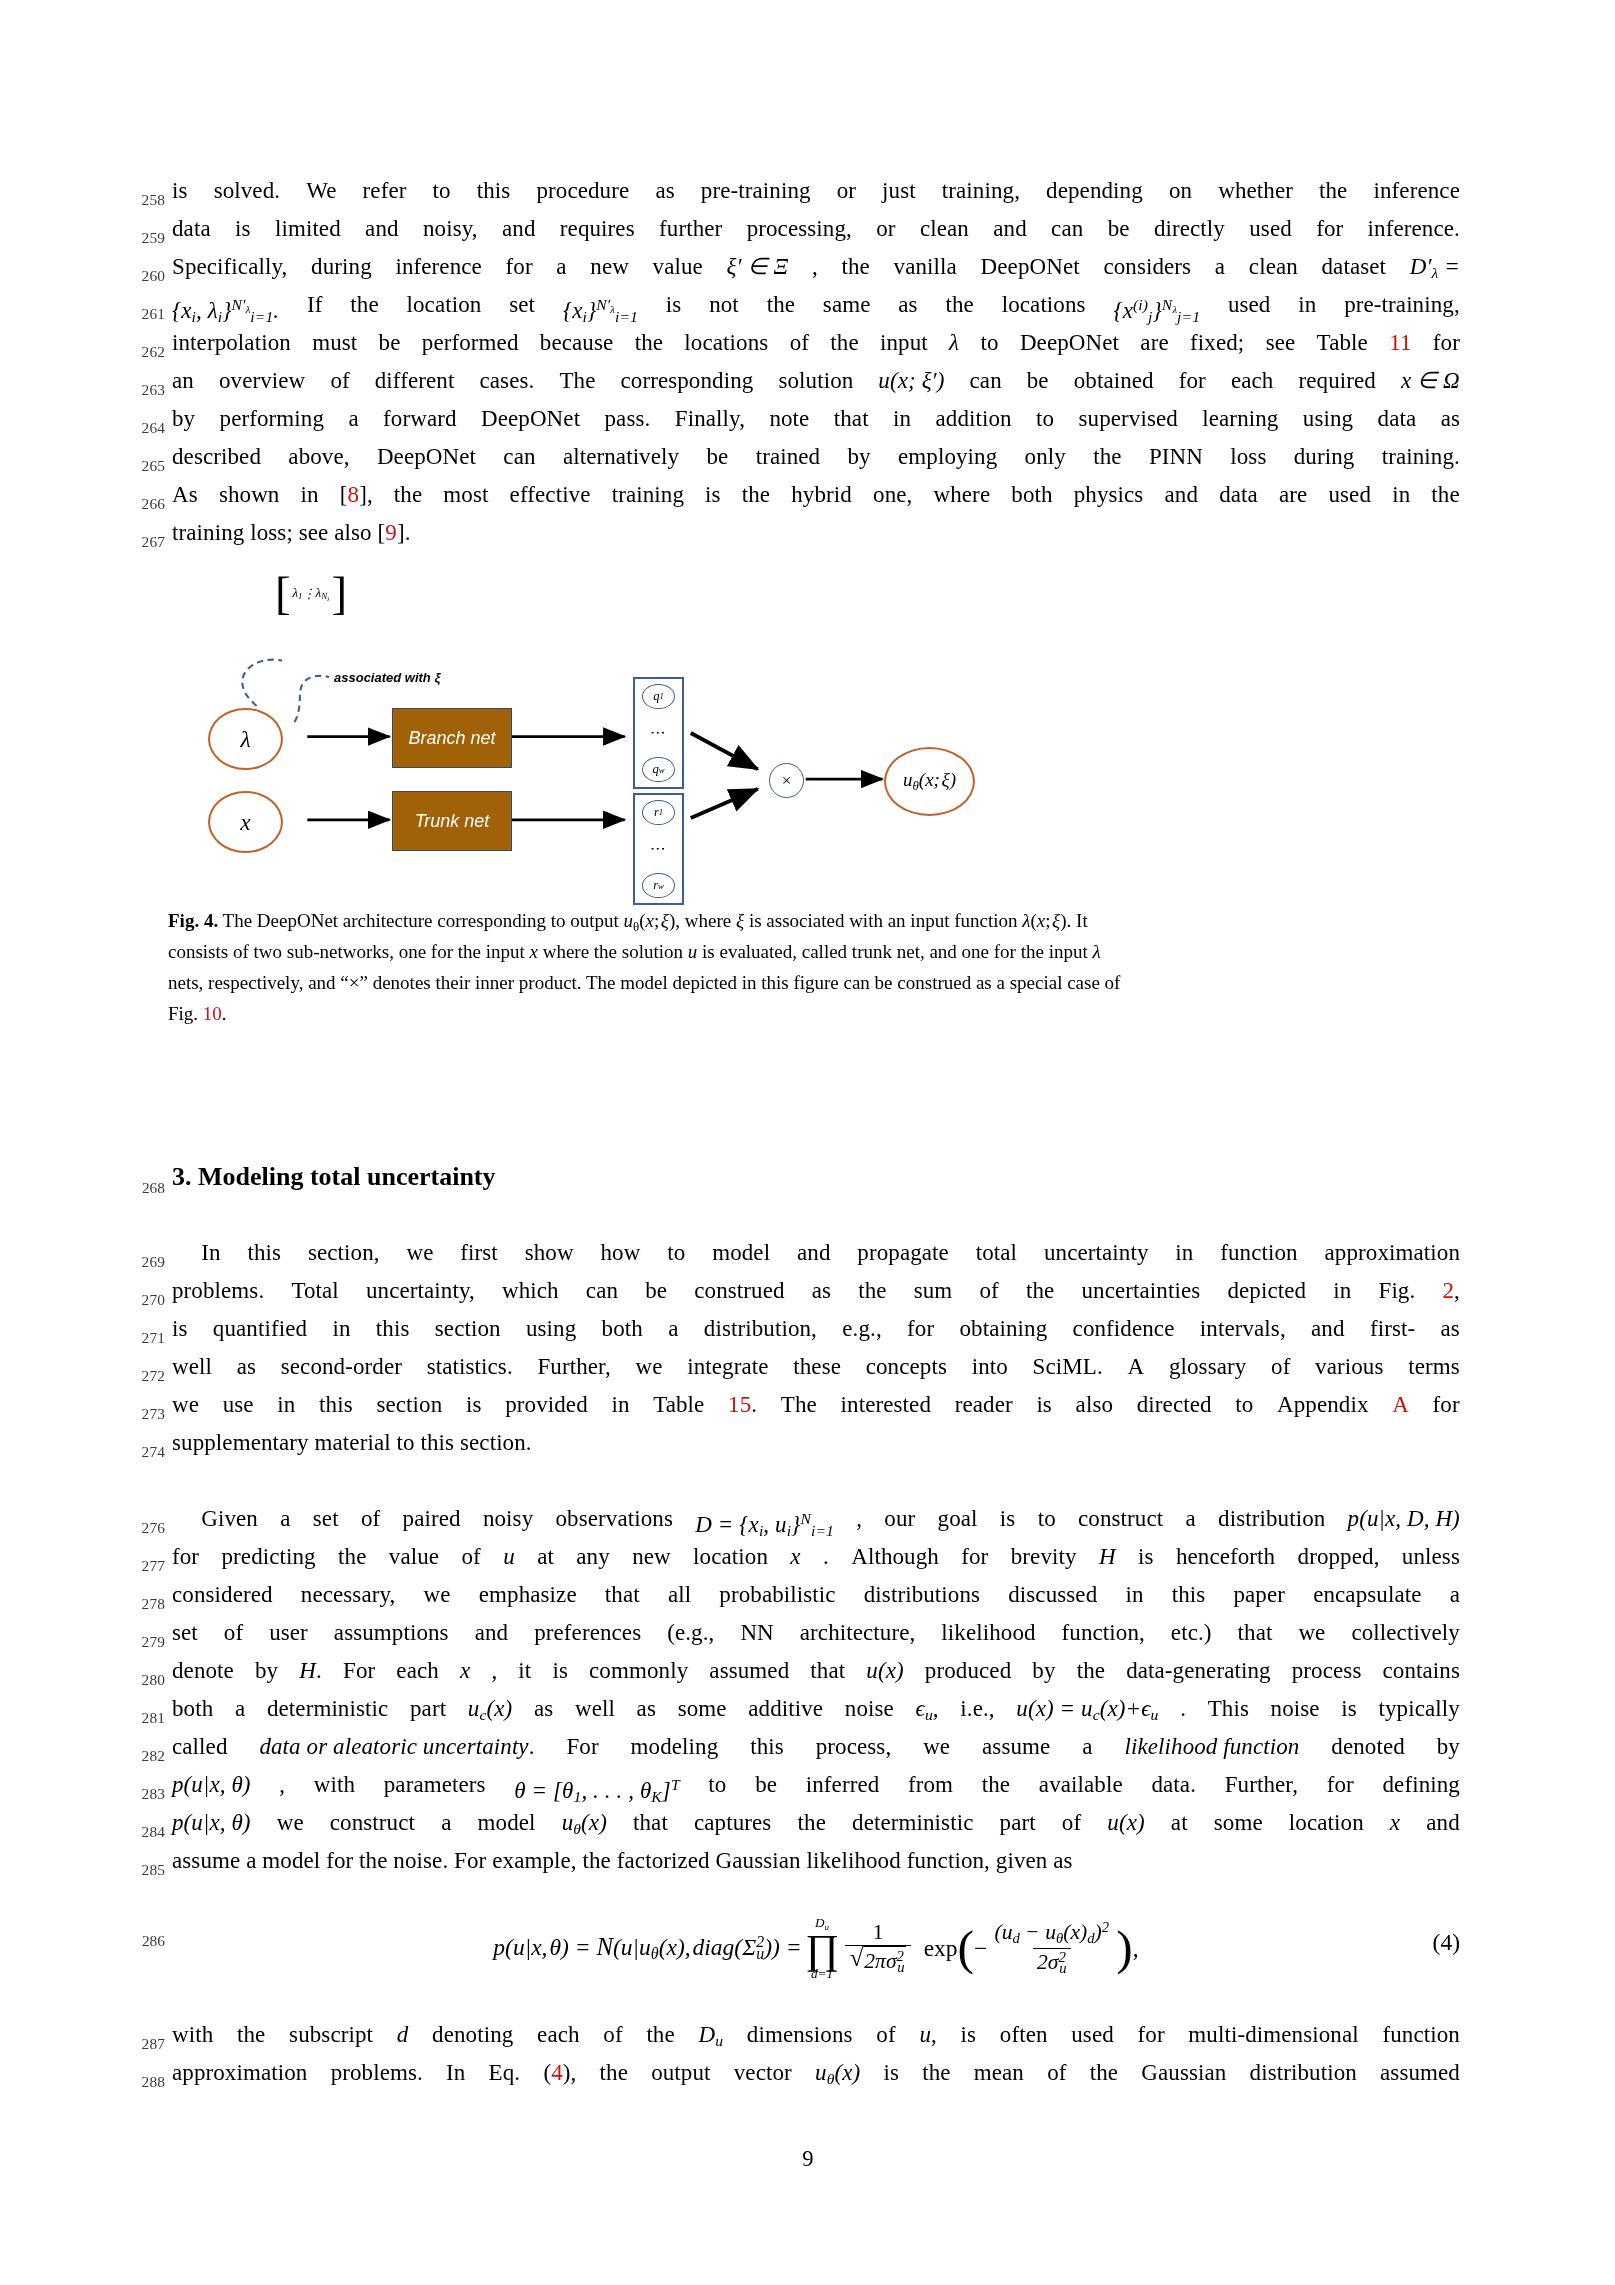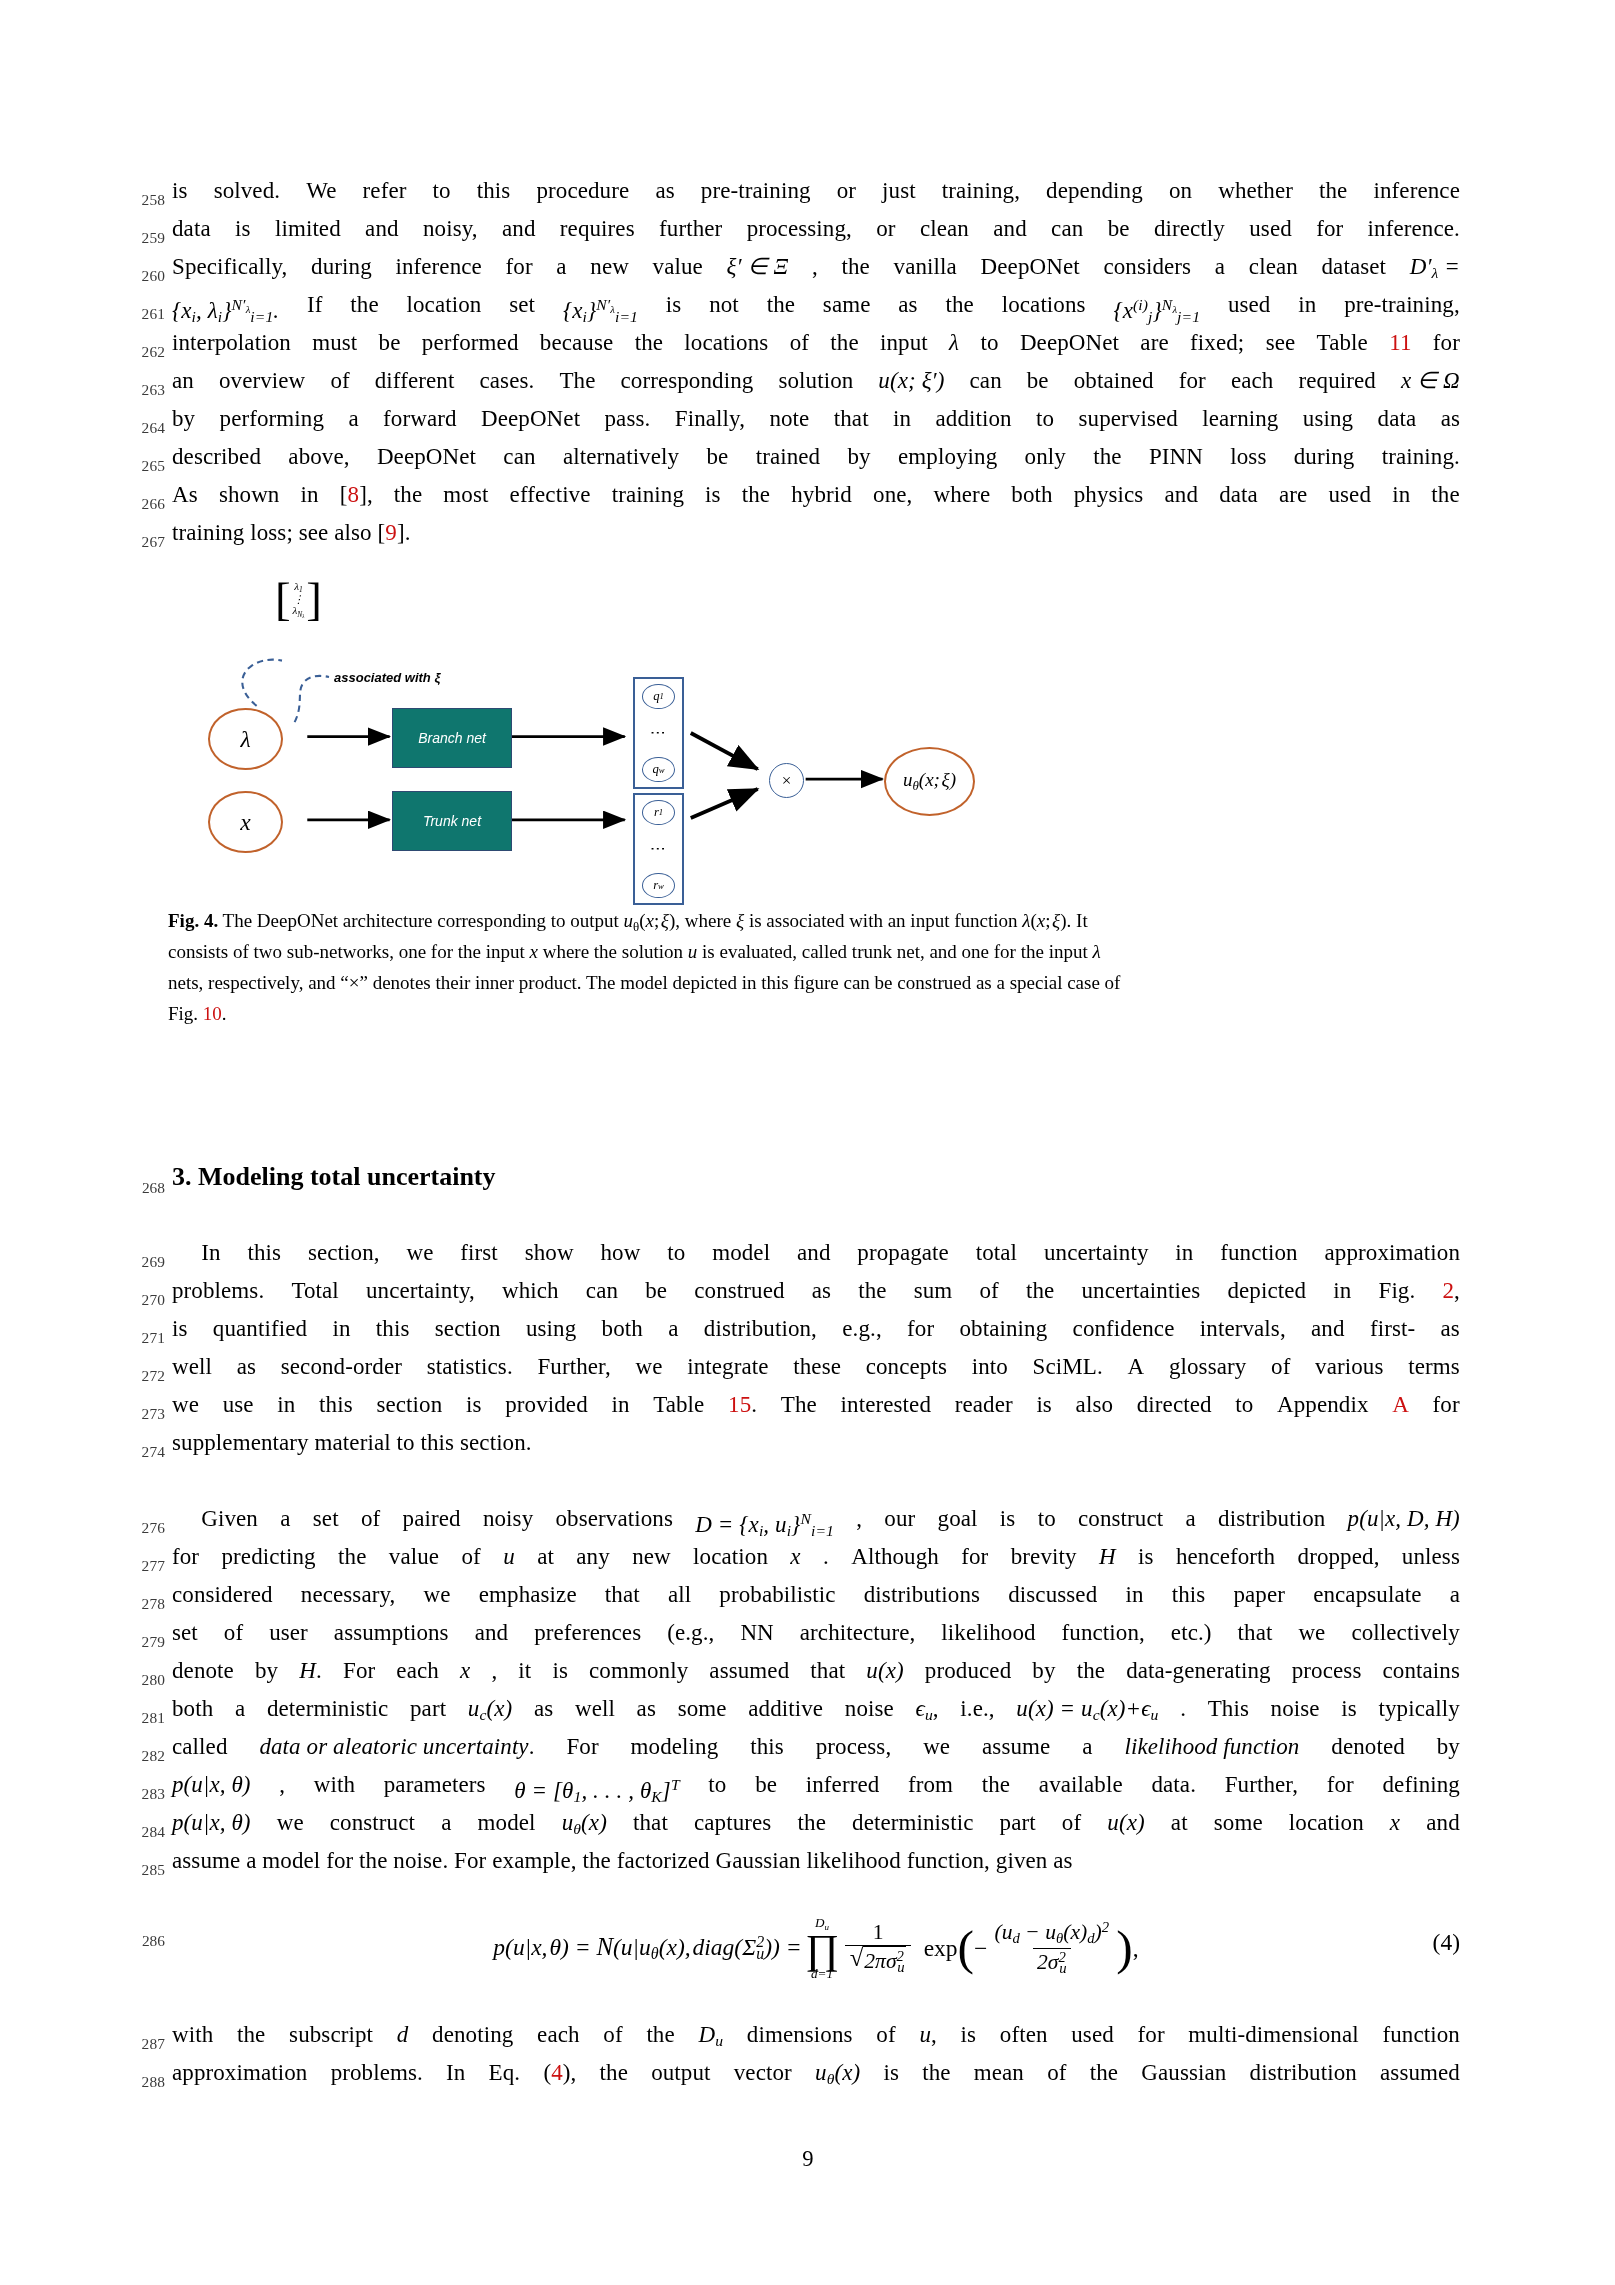--- a/index.html
+++ b/index.html
@@ -75,28 +75,28 @@
     border-radius: 50%;
     background: #ffffff;
     display: flex;
     align-items: center;
     justify-content: center;
     font-style: italic;
     font-size: 23.5px;
   }
   .netbox {
     position: absolute;
-    background: #0f766e;
+    background: #a16207;
     border: 1.8px solid #2e4a72;
     display: flex;
     align-items: center;
     justify-content: center;
     color: #ffffff;
     font-style: italic;
-    font-size: 14px;
+    font-size: 18px;
     font-family: "Liberation Sans", sans-serif;
   }
   .veccol {
     position: absolute;
     border: 2.3px solid #3a5f96;
     background: #ffffff;
     display: flex;
     flex-direction: column;
     align-items: center;
     justify-content: space-between;
@@ -136,25 +136,25 @@
   }
   .bracketvec {
     position: absolute;
     font-size: 14.5px;
     display: flex;
     align-items: center;
   }
   .brk { font-size: 47px; line-height: 0.55; font-family: "Liberation Serif", serif; }
   .bvinner {
     display: flex;
-    flex-direction: column;
+    flex-direction: row;
     align-items: center;
     line-height: 1.05;
     font-style: italic;
-    font-size: 11px;
+    font-size: 13px;
     padding: 0 1.8px;
   }
   .assoc-label {
     position: absolute;
     font-family: "Liberation Sans", sans-serif;
     font-style: italic;
     font-weight: 600;
     font-size: 13px;
     color: #000;
     white-space: nowrap;

